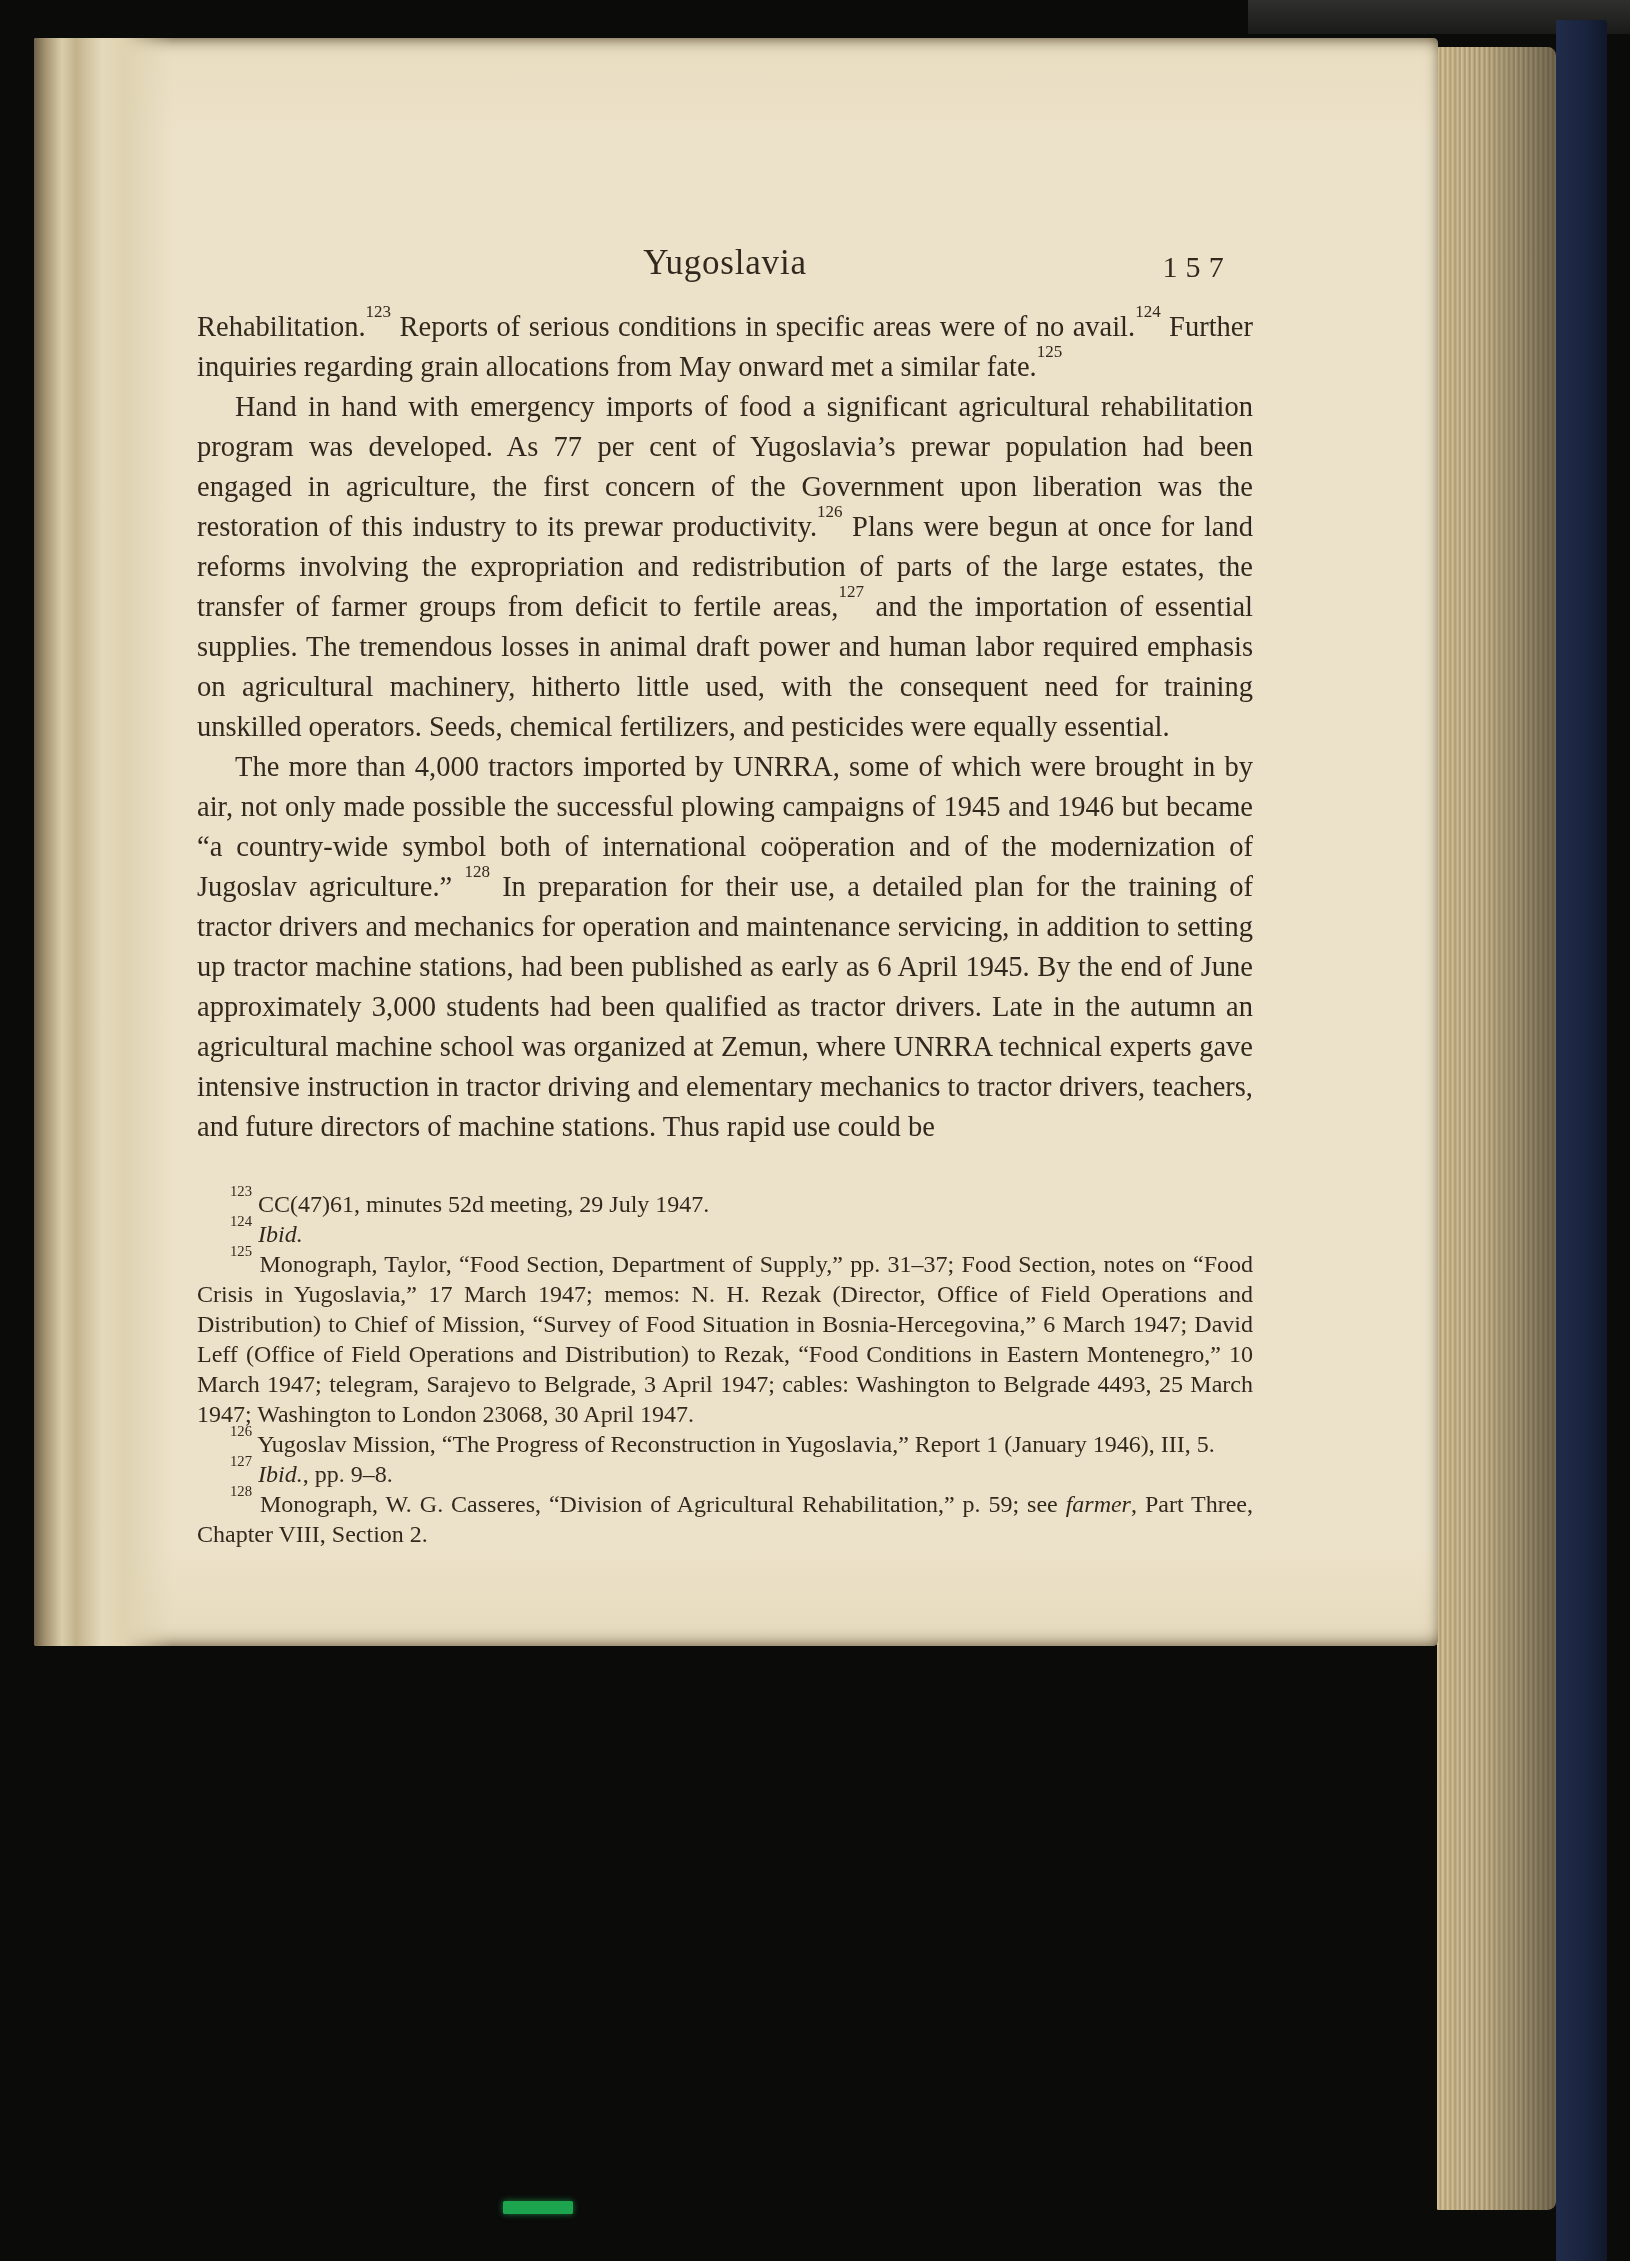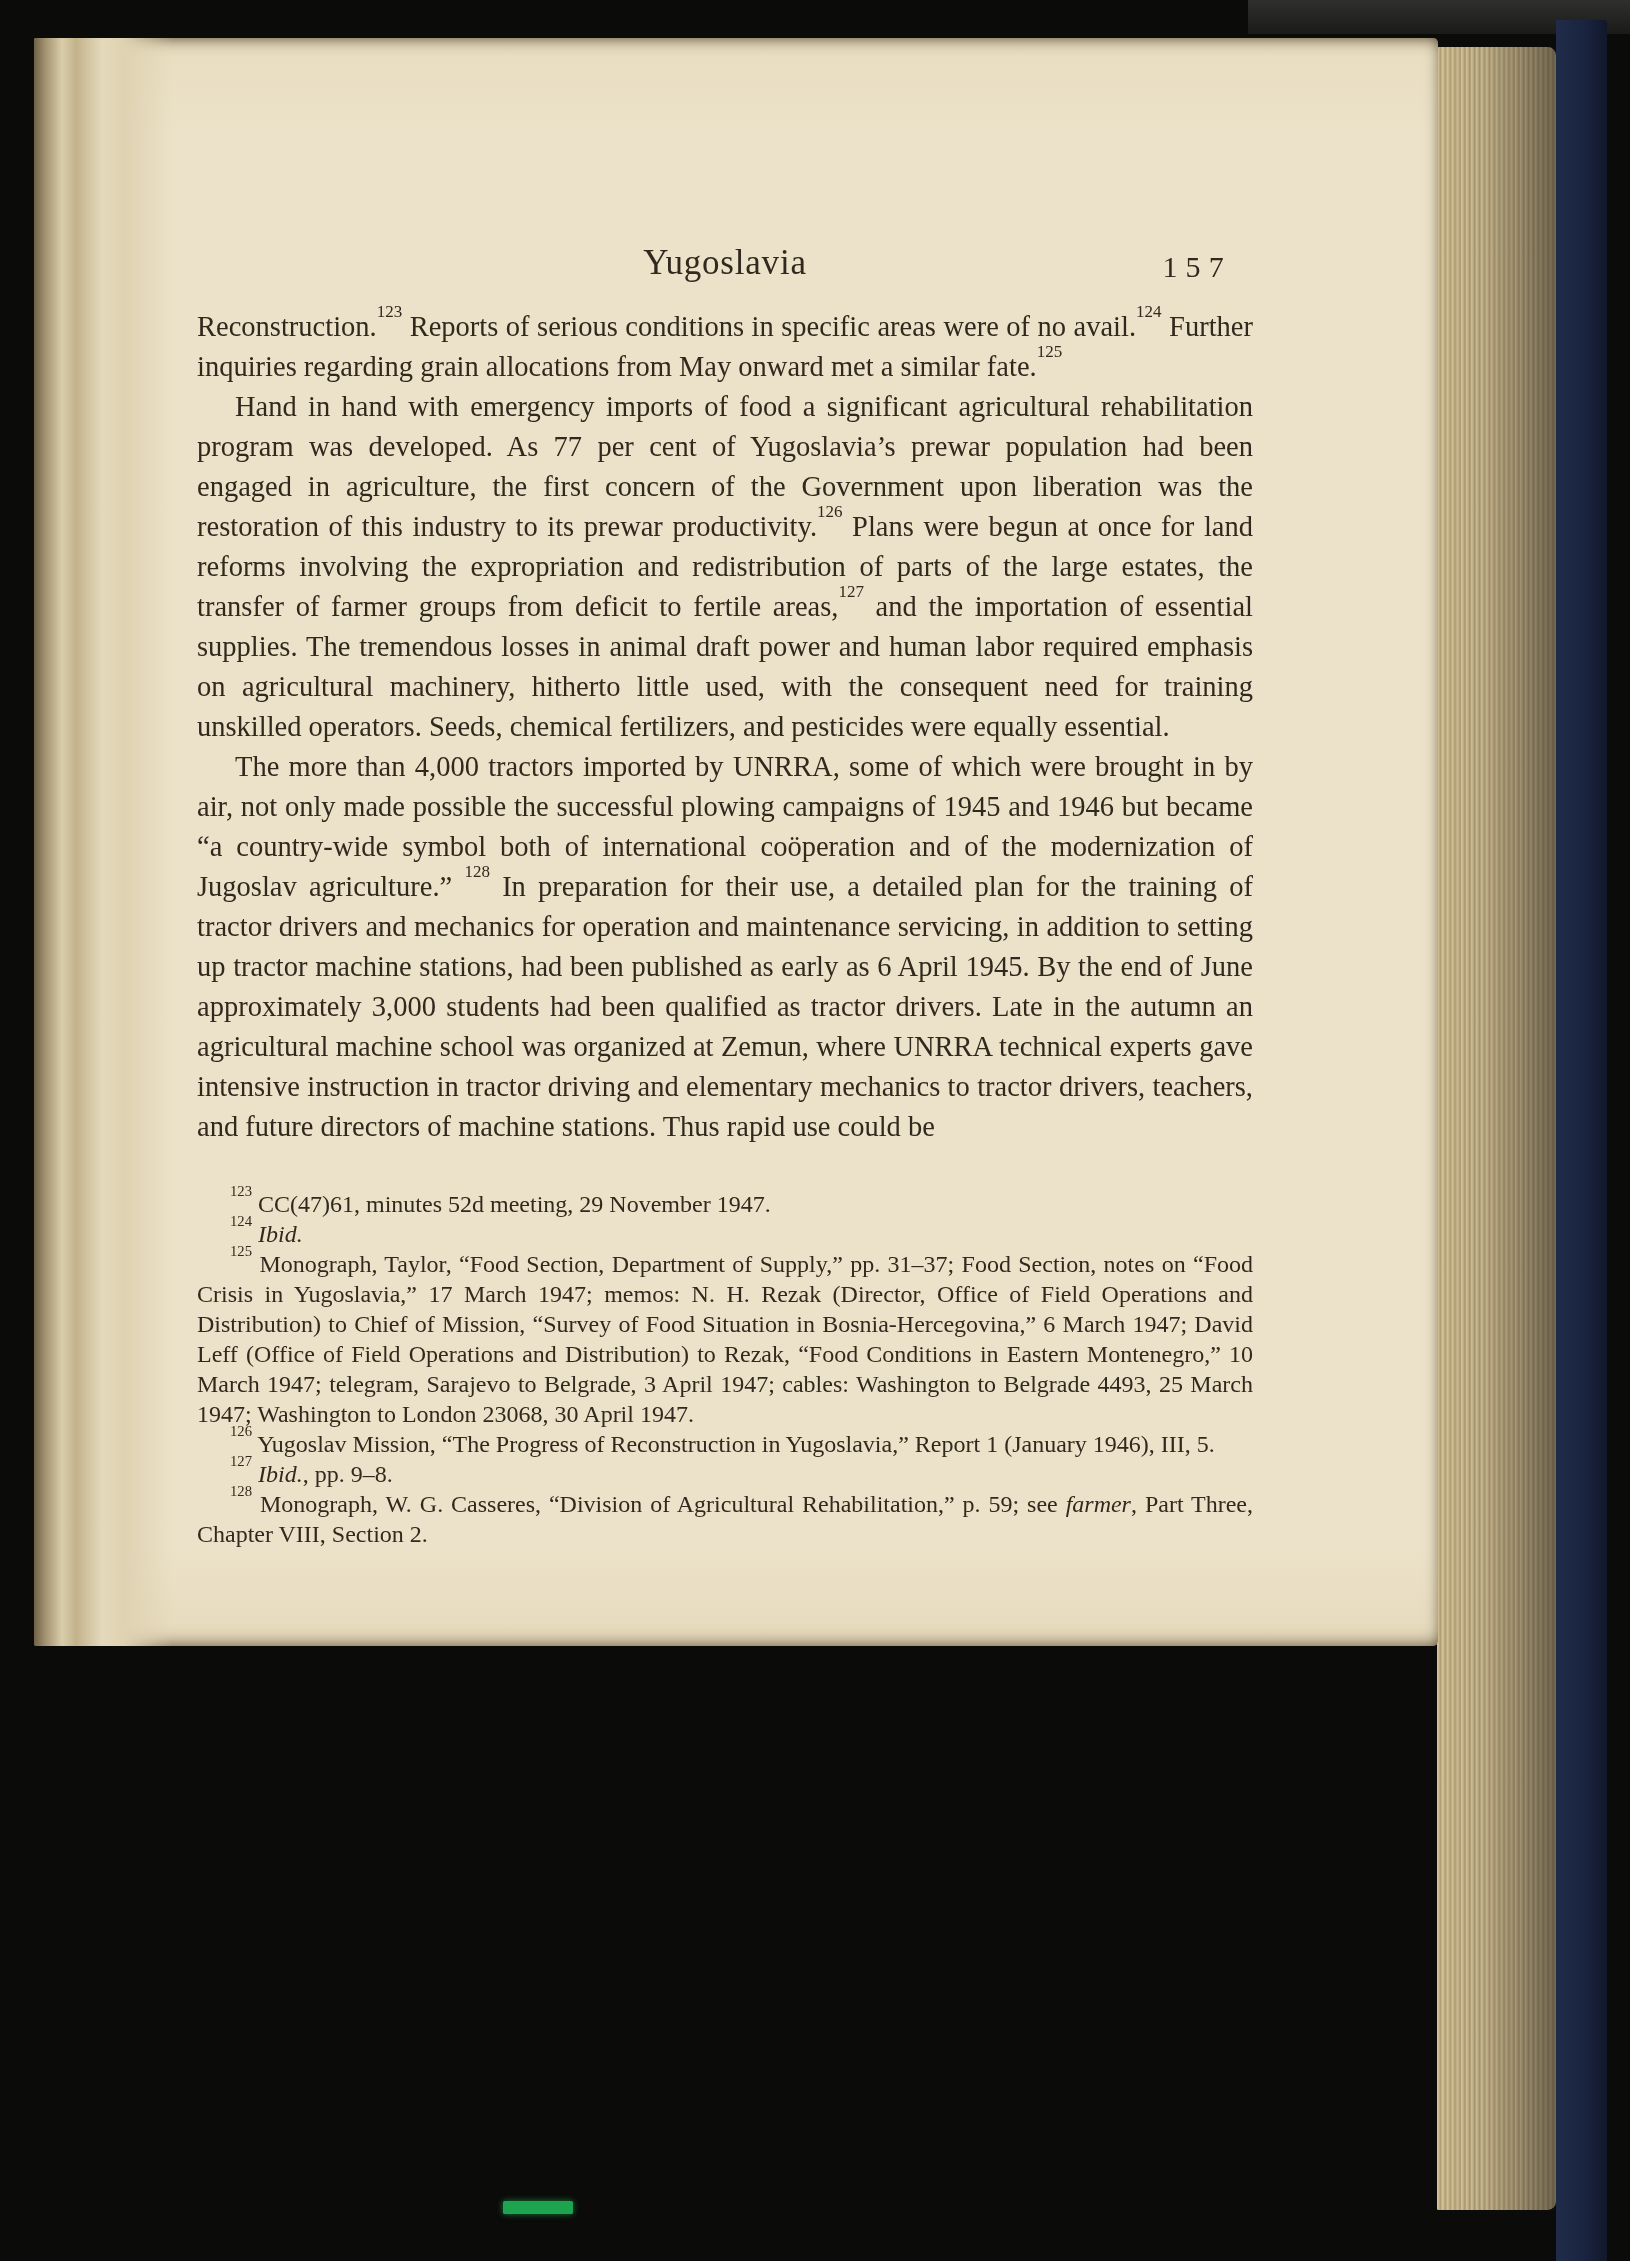--- a/index.html
+++ b/index.html
@@ -110,27 +110,27 @@
   <div class="page">
     <div class="gutter"></div>
 
     <div class="content">
       <div class="page-header">
         <span class="running-head">Yugoslavia</span>
         <span class="page-number">157</span>
       </div>
 
       <div class="body-text">
-        <p class="para first"><span class="plain">Reconstruction.</span><sup class="fn-ref">123</sup><span class="plain"> Reports of serious conditions in specific areas were of no avail.</span><sup class="fn-ref">124</sup><span class="plain"> Further inquiries regarding grain allocations from May onward met a similar fate.</span><sup class="fn-ref">125</sup></p>
+        <p class="para first"><span class="plain">Rehabilitation.</span><sup class="fn-ref">123</sup><span class="plain"> Reports of serious conditions in specific areas were of no avail.</span><sup class="fn-ref">124</sup><span class="plain"> Further inquiries regarding grain allocations from May onward met a similar fate.</span><sup class="fn-ref">125</sup></p>
         <p class="para"><span class="plain">Hand in hand with emergency imports of food a significant agricultural rehabilitation program was developed. As 77 per cent of Yugoslavia’s prewar population had been engaged in agriculture, the first concern of the Government upon liberation was the restoration of this industry to its prewar productivity.</span><sup class="fn-ref">126</sup><span class="plain"> Plans were begun at once for land reforms involving the expropriation and redistribution of parts of the large estates, the transfer of farmer groups from deficit to fertile areas,</span><sup class="fn-ref">127</sup><span class="plain"> and the importation of essential supplies. The tremendous losses in animal draft power and human labor required emphasis on agricultural machinery, hitherto little used, with the consequent need for training unskilled operators. Seeds, chemical fertilizers, and pesticides were equally essential.</span></p>
         <p class="para"><span class="plain">The more than 4,000 tractors imported by UNRRA, some of which were brought in by air, not only made possible the successful plowing campaigns of 1945 and 1946 but became “a country-wide symbol both of international coöperation and of the modernization of Jugoslav agriculture.” </span><sup class="fn-ref">128</sup><span class="plain"> In preparation for their use, a detailed plan for the training of tractor drivers and mechanics for operation and maintenance servicing, in addition to setting up tractor machine stations, had been published as early as 6 April 1945. By the end of June approximately 3,000 students had been qualified as tractor drivers. Late in the autumn an agricultural machine school was organized at Zemun, where UNRRA technical experts gave intensive instruction in tractor driving and elementary mechanics to tractor drivers, teachers, and future directors of machine stations. Thus rapid use could be</span></p>
       </div>
 
       <div class="footnotes">
-        <p class="fn"><sup class="fn-ref">123</sup><span class="plain"> CC(47)61, minutes 52d meeting, 29 November 1947.</span></p>
+        <p class="fn"><sup class="fn-ref">123</sup><span class="plain"> CC(47)61, minutes 52d meeting, 29 July 1947.</span></p>
         <p class="fn"><sup class="fn-ref">124</sup><span class="plain"> </span><span class="italic">Ibid.</span></p>
         <p class="fn"><sup class="fn-ref">125</sup><span class="plain"> Monograph, Taylor, “Food Section, Department of Supply,” pp. 31–37; Food Section, notes on “Food Crisis in Yugoslavia,” 17 March 1947; memos: N. H. Rezak (Director, Office of Field Operations and Distribution) to Chief of Mission, “Survey of Food Situation in Bosnia-Hercegovina,” 6 March 1947; David Leff (Office of Field Operations and Distribution) to Rezak, “Food Conditions in Eastern Montenegro,” 10 March 1947; telegram, Sarajevo to Belgrade, 3 April 1947; cables: Washington to Belgrade 4493, 25 March 1947; Washington to London 23068, 30 April 1947.</span></p>
         <p class="fn"><sup class="fn-ref">126</sup><span class="plain"> Yugoslav Mission, “The Progress of Reconstruction in Yugoslavia,” Report 1 (January 1946), III, 5.</span></p>
         <p class="fn"><sup class="fn-ref">127</sup><span class="plain"> </span><span class="italic">Ibid.</span><span class="plain">, pp. 9–8.</span></p>
         <p class="fn"><sup class="fn-ref">128</sup><span class="plain"> Monograph, W. G. Casseres, “Division of Agricultural Rehabilitation,” p. 59; see </span><span class="italic">farmer</span><span class="plain">, Part Three, Chapter VIII, Section 2.</span></p>
       </div>
     </div>
 
     <div class="green-mark"></div>
   </div>

